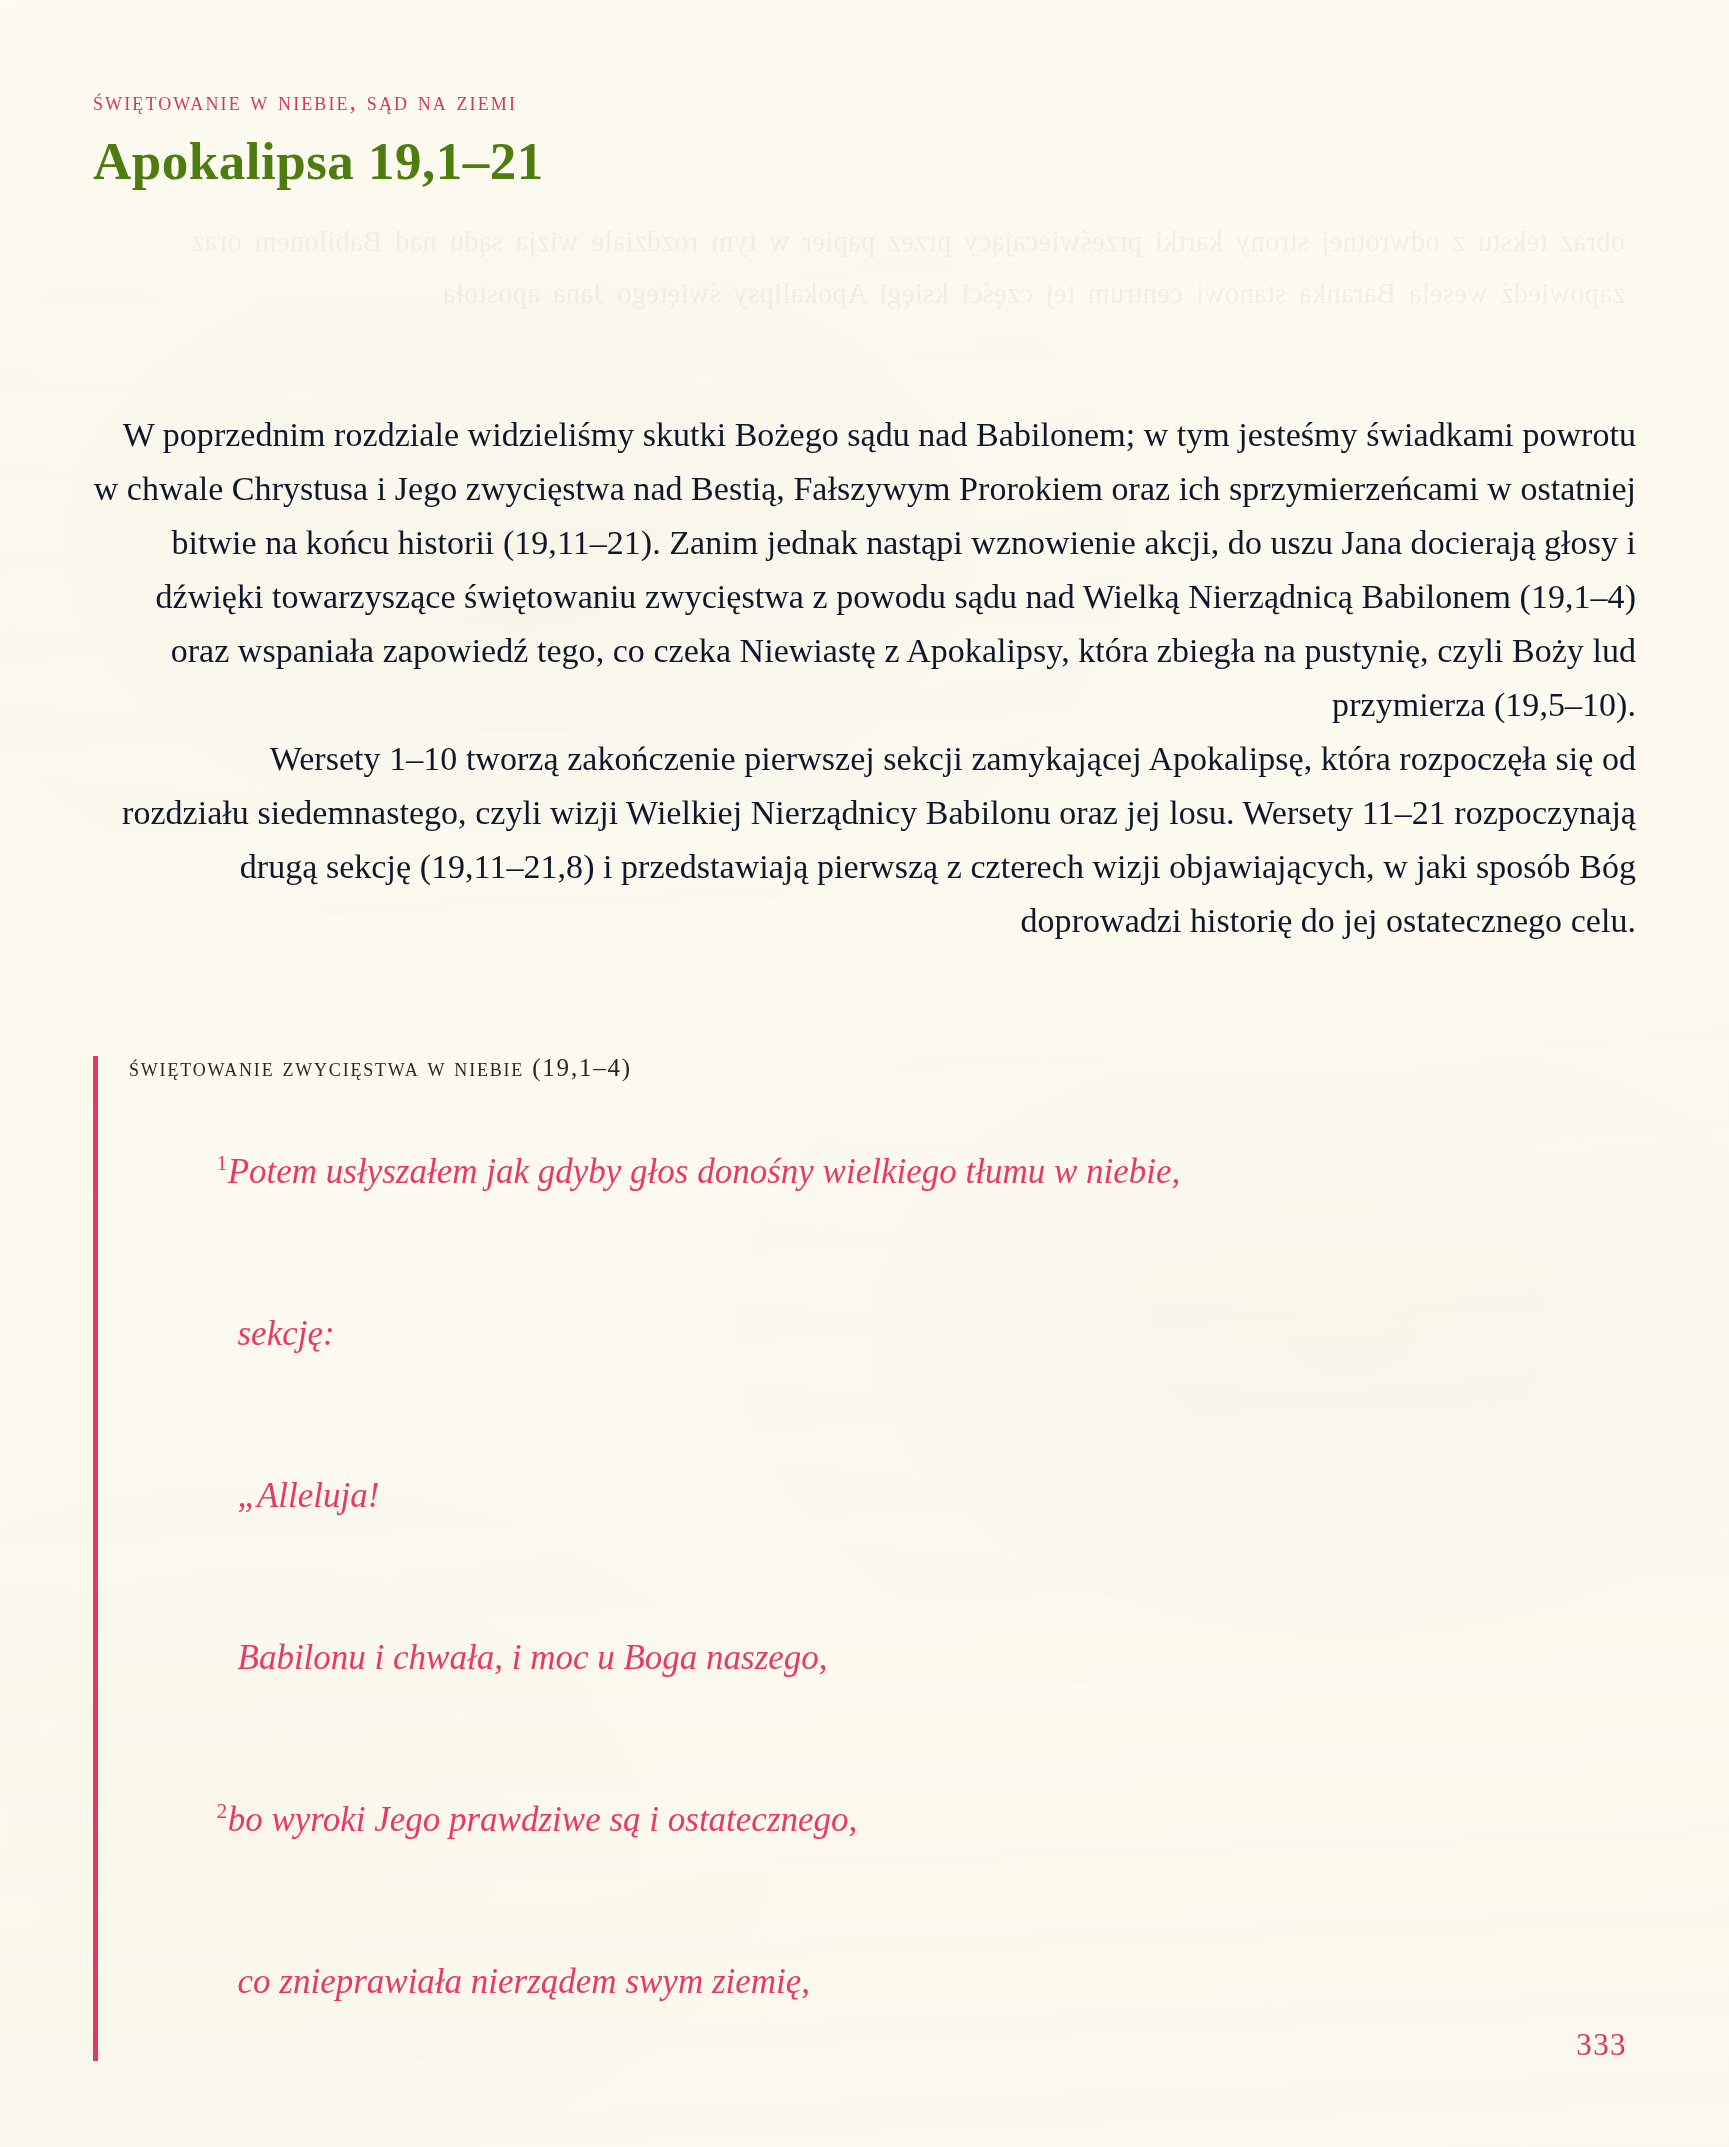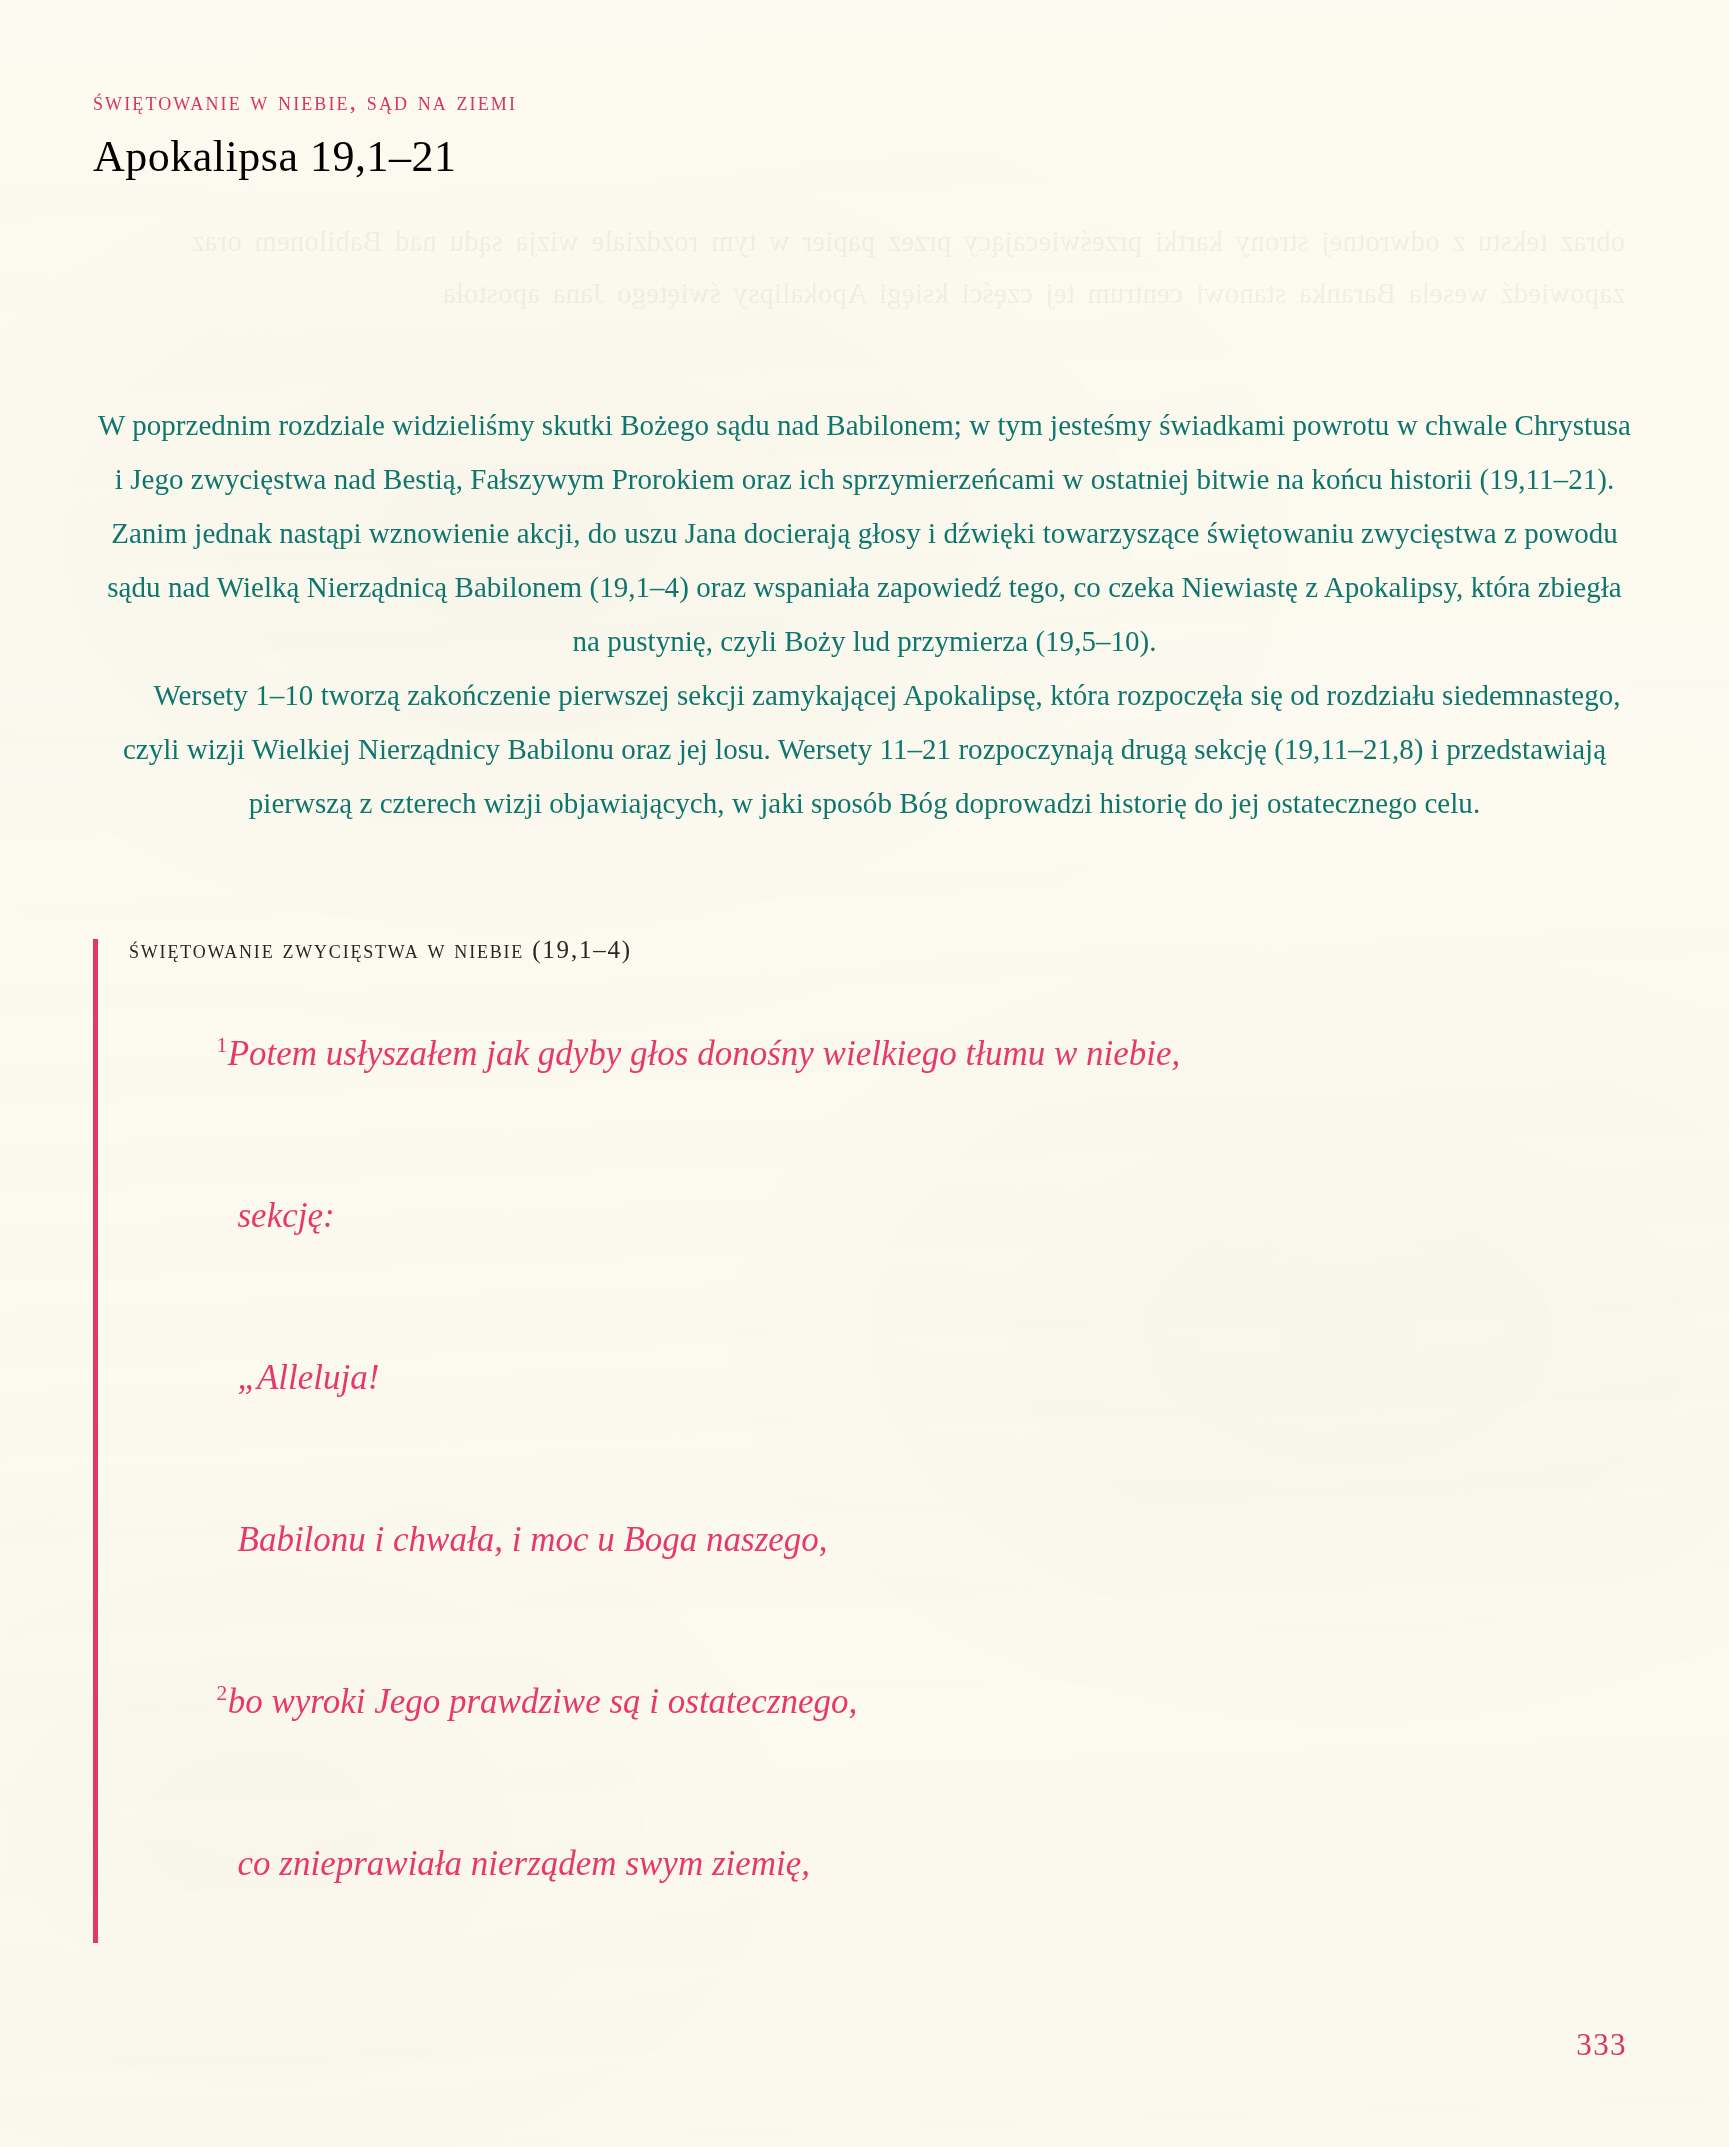--- a/index.html
+++ b/index.html
@@ -67,35 +67,35 @@
     color: #d8345c;
     font-size: 26px;
     letter-spacing: 2.1px;
     font-variant: small-caps;
     text-transform: lowercase;
     font-weight: 400;
     margin-top: 88px;
     line-height: 1.1;
   }
   .chapter-title {
-    font-size: 44px;
-    color: #000000;
-    font-weight: 400;
+    font-size: 53px;
+    color: #4d7c0f;
+    font-weight: 700;
     letter-spacing: 0.5px;
     margin-top: 17.3px;
     line-height: 1.05;
   }
 
   
   .body-block {
     margin-top: 218px;
-    font-size: 29px;
+    font-size: 34px;
     line-height: 54px;
-    color: #0f766e;
-    text-align: center;
+    color: #0f172a;
+    text-align: right;
     letter-spacing: 0.04px;
   }
   .body-block p {
     margin: 0;
   }
   .body-block p + p {
     text-indent: 45px;
   }
 
   

